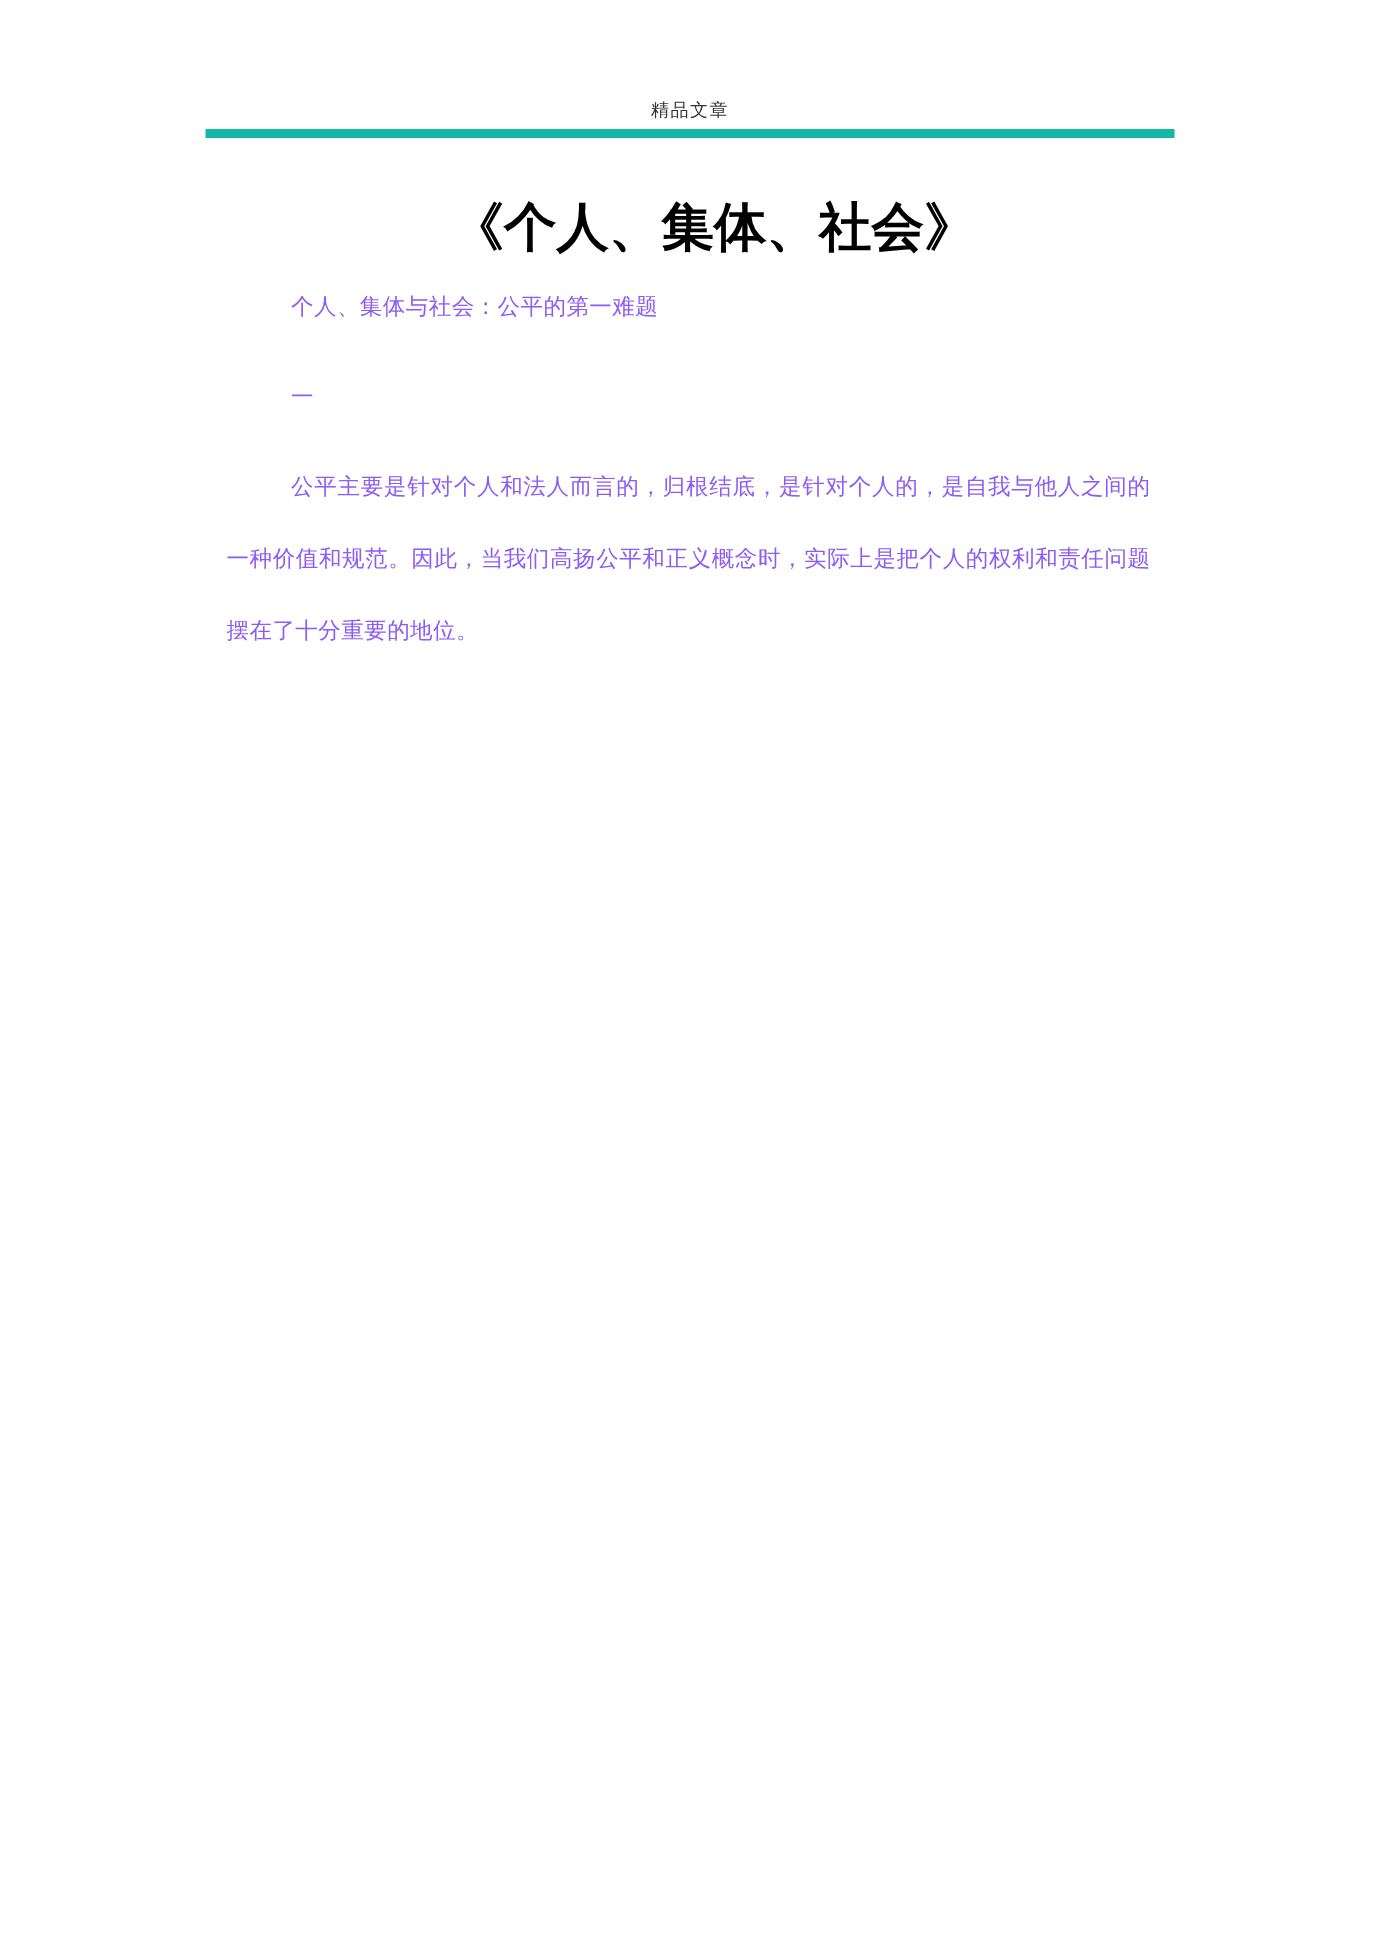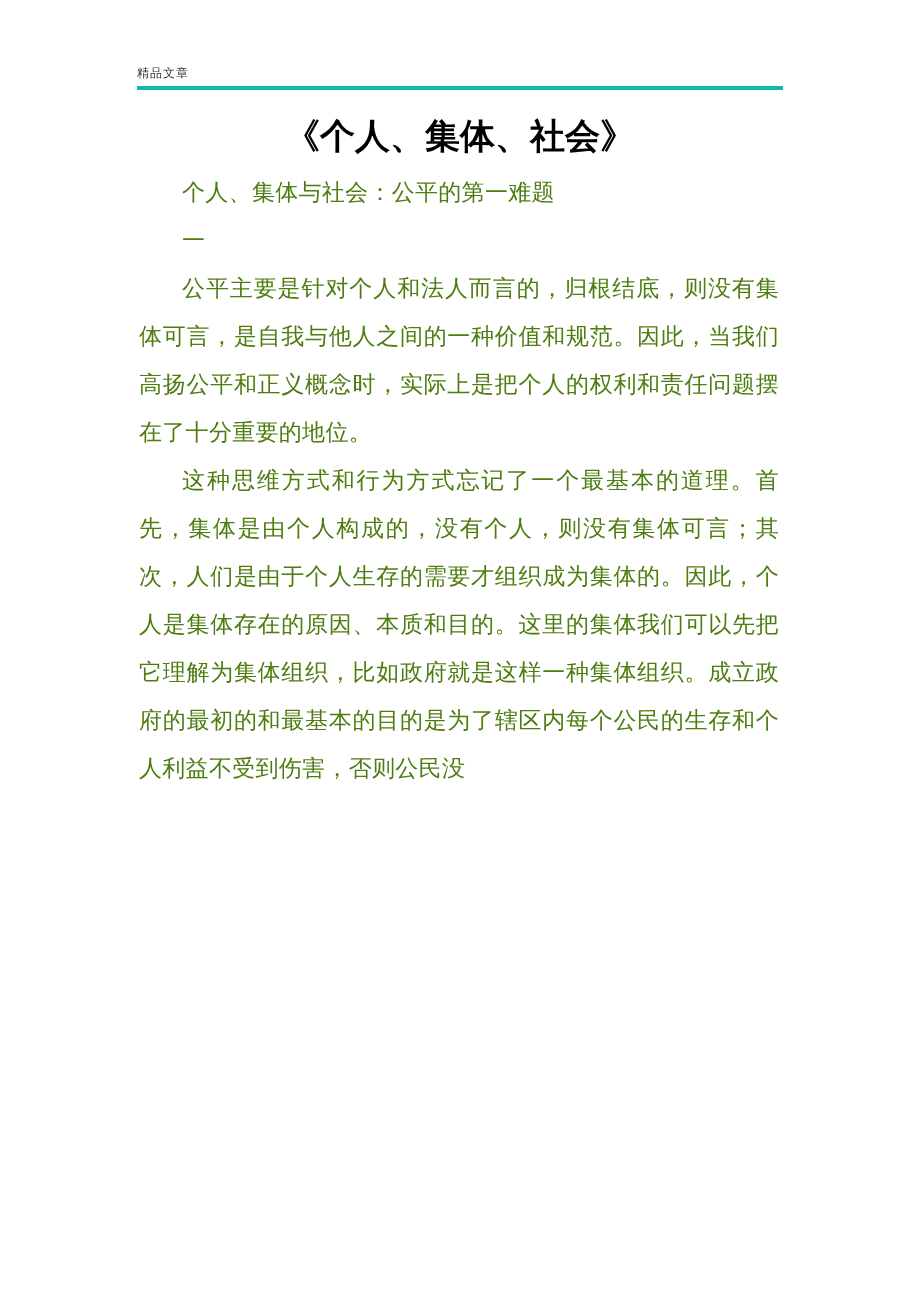--- a/index.html
+++ b/index.html
@@ -14,69 +14,68 @@
       overflow: hidden;
       font-family: "DejaVu Serif", "Liberation Serif", serif;
       color: #111111;
     }
     .page-header {
       position: absolute;
       left: 137px;
       top: 62px;
       width: 646px;
       height: 24px;
-      border-bottom: 4px solid #14b8a6;
-      text-align: left;
+      border-bottom: 6px solid #14b8a6;
+      text-align: center;
     }
     .page-header-text {
       display: inline-block;
       font-size: 12px;
       line-height: 18px;
       color: #333333;
       letter-spacing: 1px;
     }
     .doc-title {
       position: absolute;
       left: 137px;
       top: 110px;
       width: 646px;
       text-align: center;
       font-size: 35px;
       line-height: 52px;
       font-weight: bold;
       color: #000000;
-      margin: 0;
+      margin: 16px;
     }
     .doc-body {
       position: absolute;
       left: 139px;
       top: 168px;
       width: 640px;
     }
     .para {
-      margin: 0;
-      font-size: 23px;
+      margin: 12px;
+      font-size: 15px;
       line-height: 48px;
       text-indent: 43px;
       text-align: justify;
       text-justify: inter-character;
-      color: #4d7c0f;
+      color: #8b5cf6;
       letter-spacing: 0.3px;
     }
     .para.no-justify {
       text-align: left;
     }
   </style>
 </head>
 <body>
 
 <div class="page-header">
   <span class="page-header-text">精品文章</span>
 </div>
 
 <h1 class="doc-title">《个人、集体、社会》</h1>
 
 <div class="doc-body">
   <p class="para no-justify">个人、集体与社会：公平的第一难题</p>
   <p class="para no-justify">一</p>
-  <p class="para">公平主要是针对个人和法人而言的，归根结底，则没有集体可言，是自我与他人之间的一种价值和规范。因此，当我们高扬公平和正义概念时，实际上是把个人的权利和责任问题摆在了十分重要的地位。</p>
-  <p class="para">这种思维方式和行为方式忘记了一个最基本的道理。首先，集体是由个人构成的，没有个人，则没有集体可言；其次，人们是由于个人生存的需要才组织成为集体的。因此，个人是集体存在的原因、本质和目的。这里的集体我们可以先把它理解为集体组织，比如政府就是这样一种集体组织。成立政府的最初的和最基本的目的是为了辖区内每个公民的生存和个人利益不受到伤害，否则公民没</p>
+  <p class="para">公平主要是针对个人和法人而言的，归根结底，是针对个人的，是自我与他人之间的一种价值和规范。因此，当我们高扬公平和正义概念时，实际上是把个人的权利和责任问题摆在了十分重要的地位。</p>
 </div>
 
 </body></html>

